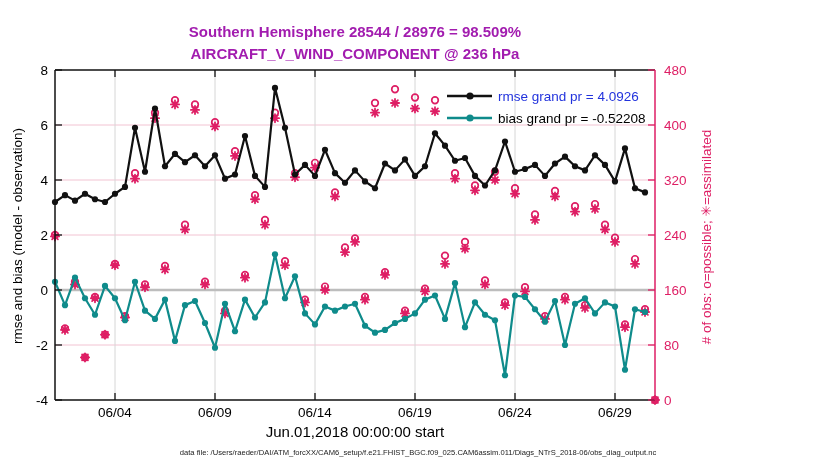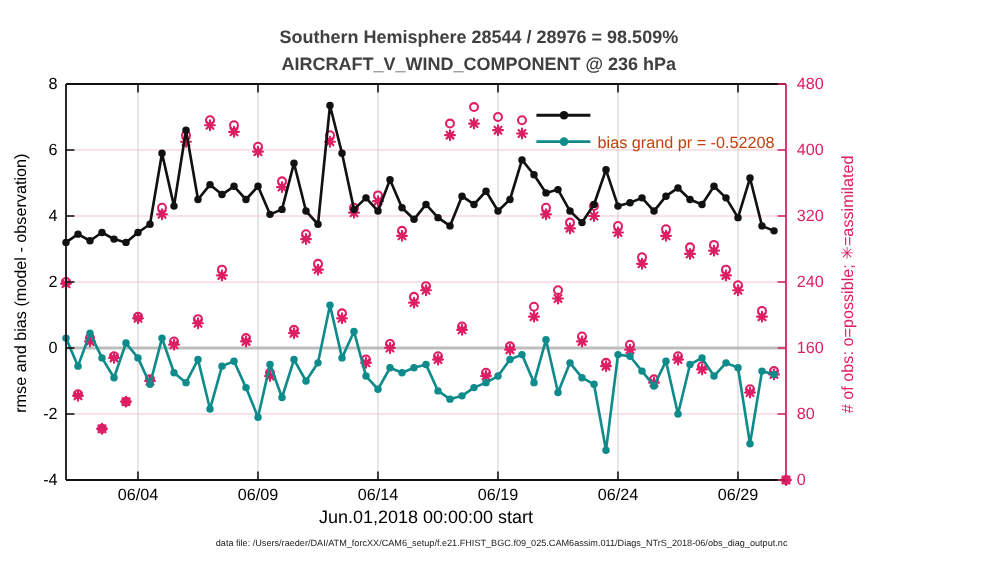--- a/index.html
+++ b/index.html
@@ -1,19 +1,19 @@
 <!DOCTYPE html>
 <html><head>
 <meta charset="utf-8">
 <style>
   html,body{margin:0;padding:0;background:#ffffff;}
   body{width:830px;height:470px;position:relative;overflow:hidden;
        font-family:"Liberation Sans",sans-serif;-webkit-font-smoothing:antialiased;}
   .abs{position:absolute;white-space:nowrap;}
-  .title{font-weight:bold;font-size:15px;color:#404040;transform:translateX(-50%);margin-left:44px;}
+  .title{font-weight:bold;font-size:15px;color:#a21caf;transform:translateX(-50%);}
   .ylab{font-size:13.5px;color:#000;transform:translate(-50%,-50%) rotate(-90deg);}
   .ylab-right{color:#de1e64;}
   .xlab{font-size:15px;color:#000;transform:translateX(-50%);}
   .footer{font-size:7.6px;color:#1a1a1a;transform:translateX(-50%);letter-spacing:0px;}
   .legend-row{display:flex;align-items:center;height:16px;}
   .legend-row span{font-size:13.5px;margin-left:5px;}
   svg text{font-family:"Liberation Sans",sans-serif;}
 </style>
 </head>
 <body>
@@ -335,20 +335,21 @@
 
 <div class="abs xlab" style="left:355px;top:423px;">Jun.01,2018 00:00:00 start</div>
 
 <div class="abs footer" style="left:418px;top:448px;">data file: /Users/raeder/DAI/ATM_forcXX/CAM6_setup/f.e21.FHIST_BGC.f09_025.CAM6assim.011/Diags_NTrS_2018-06/obs_diag_output.nc</div>
 
 <div class="abs legend-row" style="left:446px;top:88px;">
   <svg width="47" height="12">
     <line x1="1" y1="6" x2="46" y2="6" stroke="#111111" stroke-width="2.4"></line>
     <circle cx="24" cy="6" r="3.6" fill="#111111"></circle>
   </svg>
+  <span style="color: rgb(34, 51, 221);">rmse grand pr = 4.0926</span>
 </div>
 <div class="abs legend-row" style="left:446px;top:110px;">
   <svg width="47" height="12">
     <line x1="1" y1="6" x2="46" y2="6" stroke="#0f8b8b" stroke-width="2.4"></line>
     <circle cx="24" cy="6" r="3.6" fill="#0f8b8b"></circle>
   </svg>
-  <span style="color: #c2410c;">bias grand pr = -0.52208</span>
+  <span style="color: #000000;">bias grand pr = -0.52208</span>
 </div>
 
 </body></html>

